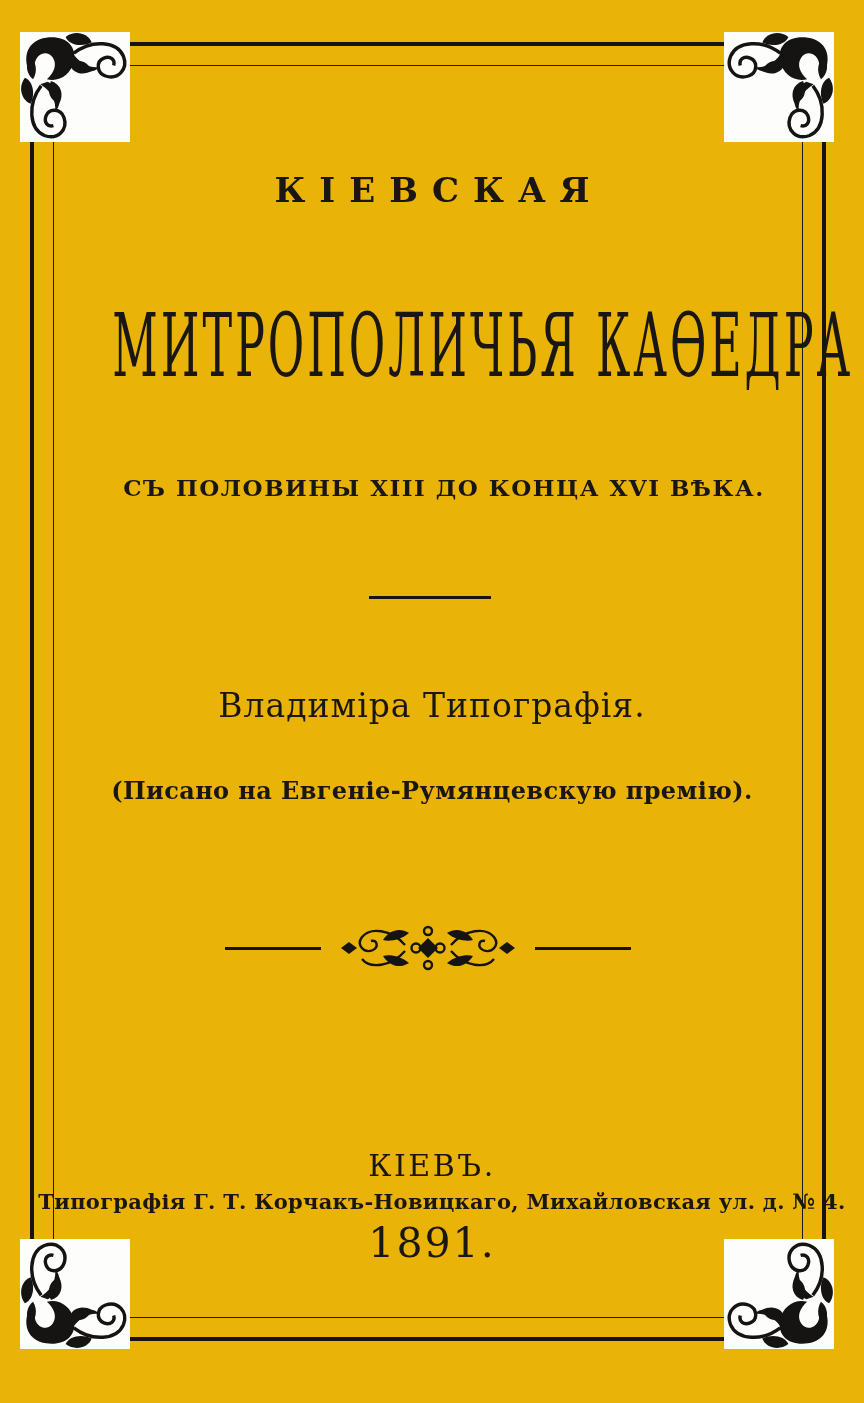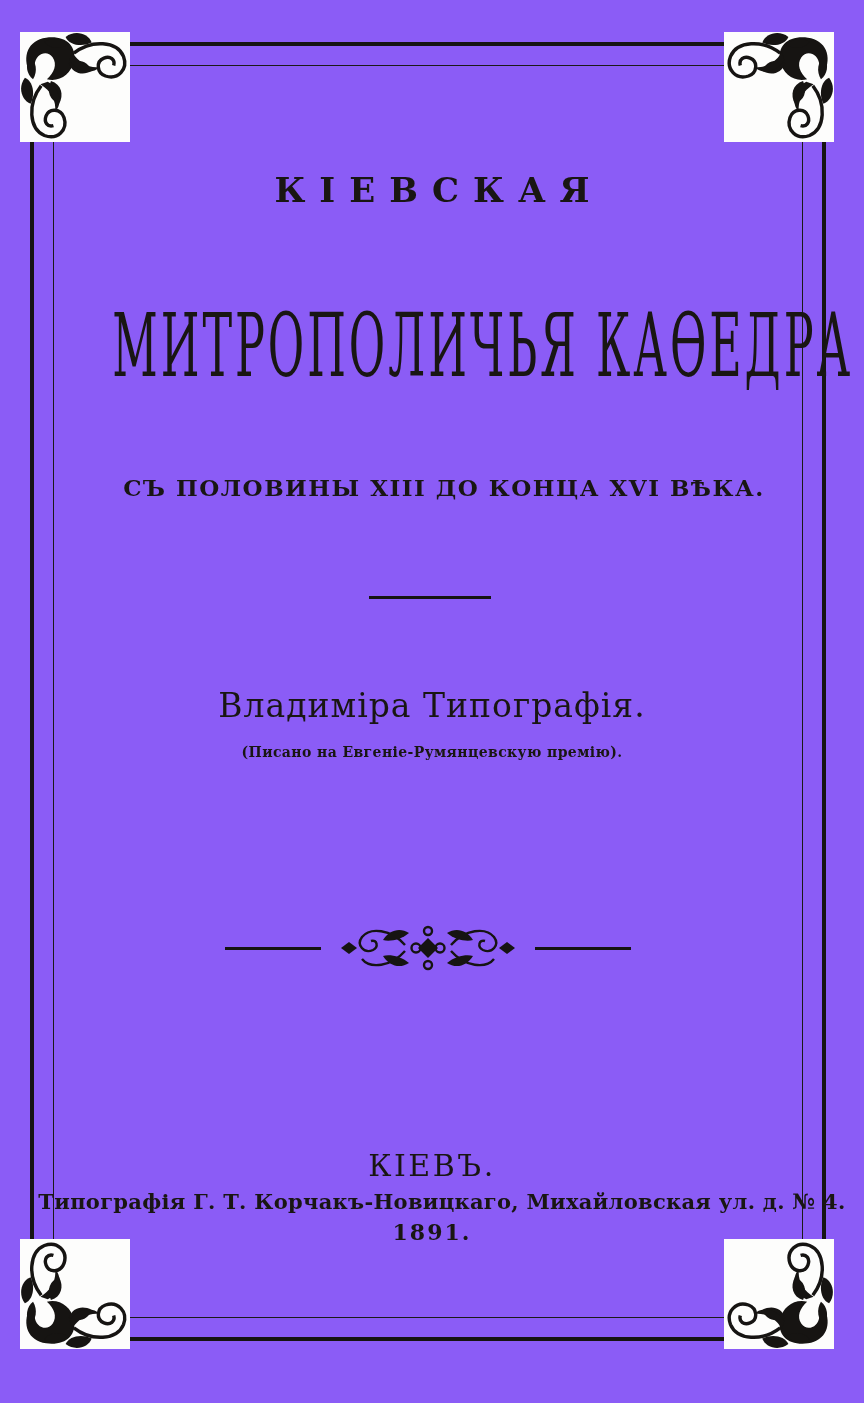--- a/index.html
+++ b/index.html
@@ -1,19 +1,19 @@
 <!DOCTYPE html>
 <html><head>
 <meta charset="utf-8">
 <style>
   html,body{margin:0;padding:0;background:#ffffff;}
   .page{
     position:relative;
     width:864px;height:1403px;
-    background:#8b5cf6;
+    background:#eab308;
     overflow:hidden;
     font-family:"DejaVu Serif","Liberation Serif",serif;
     color:#191613;
   }
   
   .frame-outer{
     position:absolute;left:30px;top:42px;right:38px;bottom:62px;
     border:4px solid #161412;
   }
   .frame-inner{
@@ -48,42 +48,42 @@
   }
   .small-rule{
     position:absolute;top:596px;left:369px;width:122px;height:3px;
     background:#161412;
   }
   .author{
     top:686px;
     font-size:33px;font-weight:400;letter-spacing:1px;
   }
   .prize-note{
-    top:744px;
-    font-size:14px;font-weight:700;letter-spacing:0.4px;
+    top:776px;
+    font-size:24px;font-weight:700;letter-spacing:0.4px;
   }
   
   .divider{
     position:absolute;top:924px;left:225px;width:406px;height:48px;
     display:flex;align-items:center;
   }
   .divider .rule{flex:1;height:3px;background:#161412;}
   .divider svg{width:206px;height:46px;flex:0 0 auto;margin:0 4px;}
   
   .imprint-city{
     top:1148px;
     font-size:30px;font-weight:400;letter-spacing:2.5px;
   }
   .imprint-printer{
     top:1189px;
     font-size:21px;font-weight:700;letter-spacing:0.3px;padding-left:20px;
   }
   .imprint-year{
     top:1219px;
-    font-size:22px;font-weight:700;letter-spacing:2px;
+    font-size:41px;font-weight:400;letter-spacing:2px;
   }
   .ink-stroke{fill:none;stroke:#161412;}
   .ink-fill{fill:#161412;stroke:none;}
 </style>
 </head>
 <body>
 
 <svg width="0" height="0" style="position:absolute" aria-hidden="true">
   <defs>
     <g id="corner-orn">

